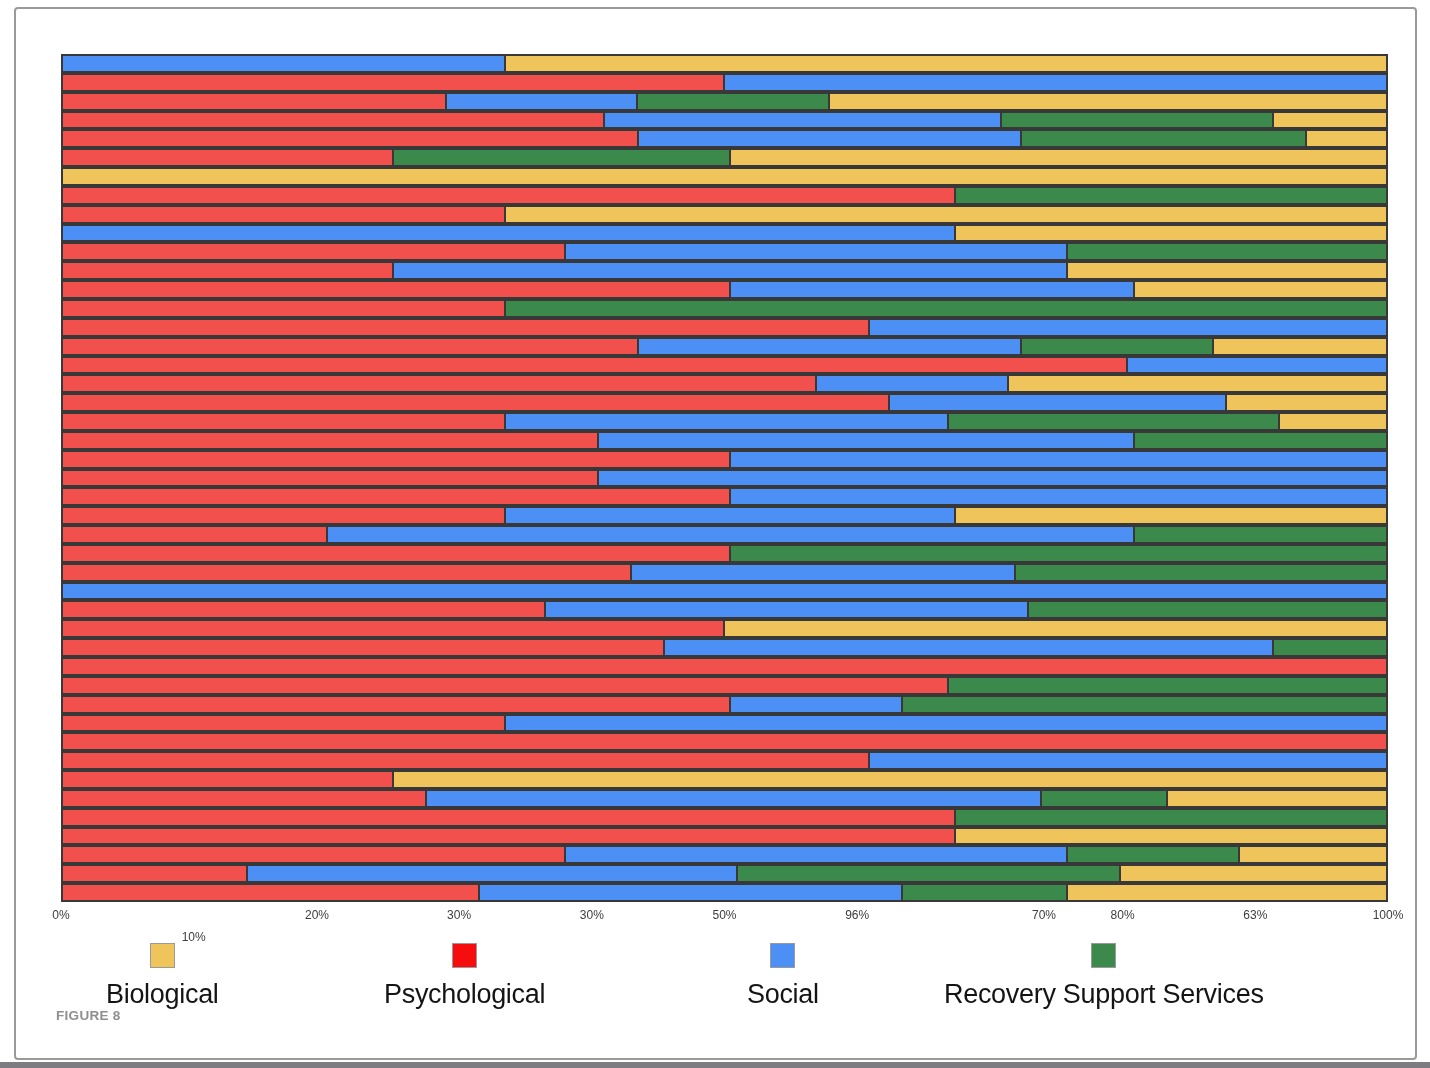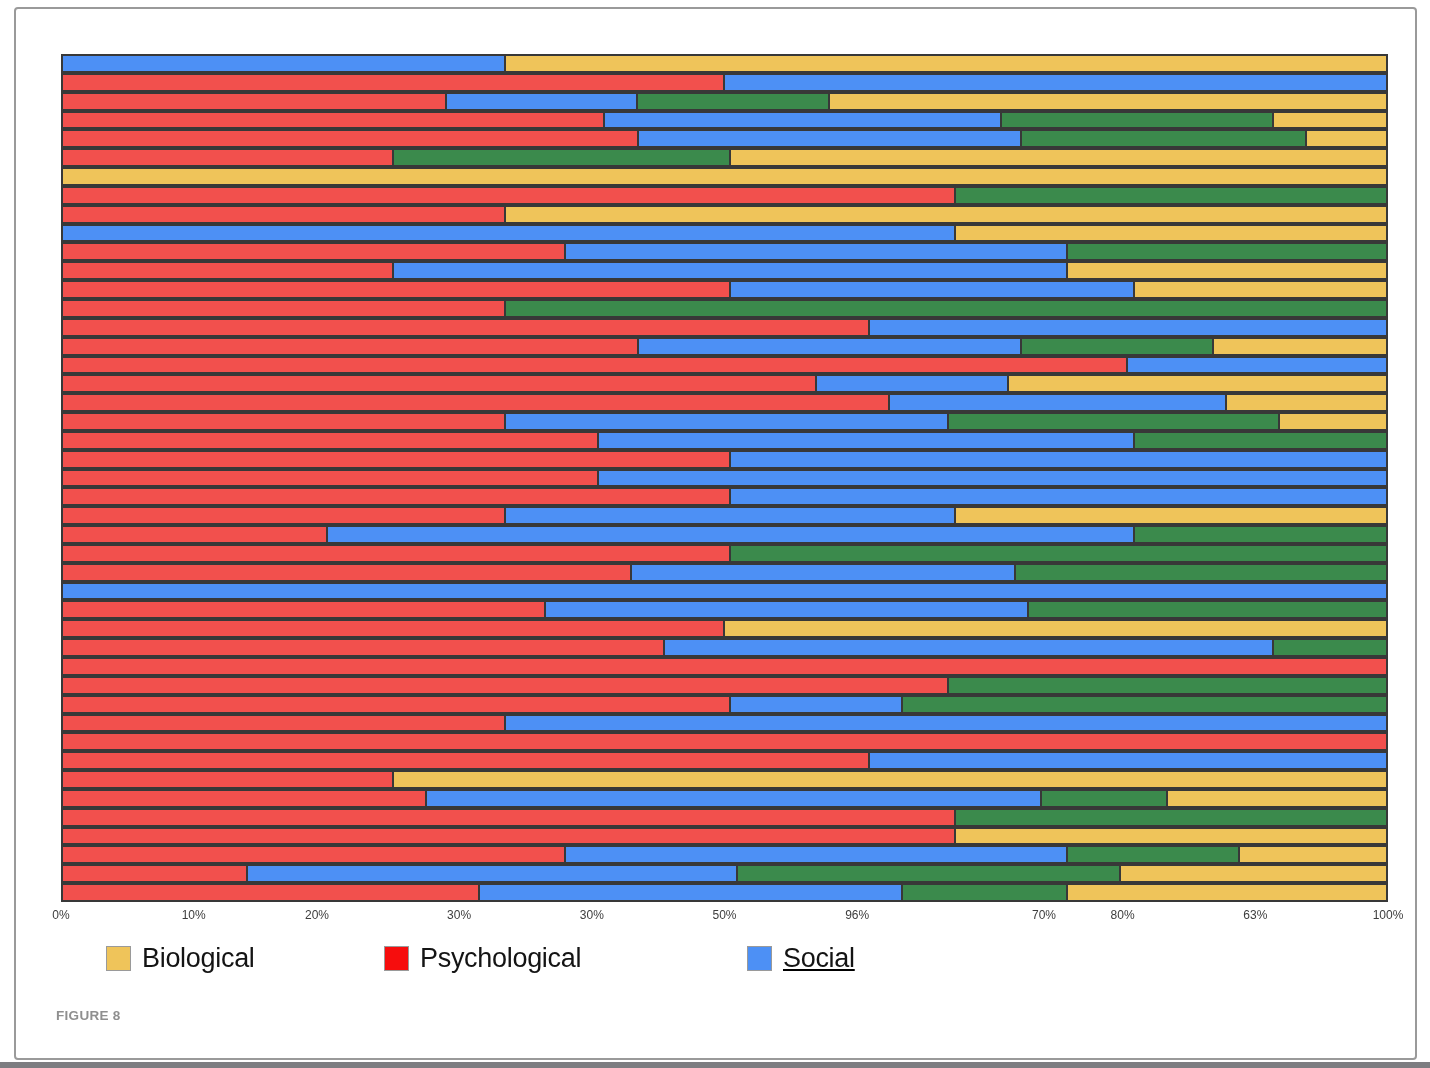--- a/index.html
+++ b/index.html
@@ -22,24 +22,24 @@
   .seg { height:100%; border-right:2px solid #383838; }
   .seg:last-child { border-right:none; }
 
   .x-axis { position:absolute; left:0; top:899px; width:1430px; height:18px; }
   .tick {
     position:absolute; top:0; transform:translateX(-50%);
     font-size:12px; color:#3d3d3d; white-space:nowrap;
   }
 
   .legend { position:absolute; left:0; top:934px; width:1430px; height:36px; }
-  .legend-item { position:absolute; top:0; display:flex; align-items:center; gap:11px; }
+  .legend-item { position:absolute; top:0; display:flex; align-items:center; gap:11px;flex-direction:column; }
   .legend-item.li0 { left:90px; }
   .legend-item.li1 { left:368px;justify-content:space-between; }
-  .legend-item.li2 { left:731px;text-decoration:underline; }
+  .legend-item.li2 { left:731px; }
   .legend-item.li3 { left:928px; }
   .swatch { width:25px; height:25px; border:1.5px solid #9a9a9a; flex:0 0 auto; }
   .legend-label { font-size:27px; color:#141414; white-space:nowrap; letter-spacing:-0.3px; }
 
   .figure-label {
     position:absolute; left:40px; top:999px;
     font-size:13.5px; font-weight:bold; color:#8f8f8f; letter-spacing:0.3px;
   }
   .figure-caption {
     position:absolute; left:40px; top:1019px;
@@ -259,21 +259,21 @@
         <div class="bar-row">
           <div class="seg" style="width: 31.5%; background: rgb(242, 80, 77);"></div>
           <div class="seg" style="width: 32%; background: rgb(77, 144, 245);"></div>
           <div class="seg" style="width: 12.5%; background: rgb(59, 138, 76);"></div>
           <div class="seg" style="width: 24%; background: rgb(239, 196, 90);"></div>
         </div>
       </div>
 
     <div class="x-axis">
         <span class="tick" style="left: 45px;">0%</span>
-        <span class="tick" style="left: 177.7px;">10%</span>
+        <span class="tick" style="left: 177.7px; margin-top: 22px;">10%</span>
         <span class="tick" style="left: 301px;">20%</span>
         <span class="tick" style="left: 443.1px;">30%</span>
         <span class="tick" style="left: 575.8px;">30%</span>
         <span class="tick" style="left: 708.5px;">50%</span>
         <span class="tick" style="left: 841.2px;">96%</span>
         <span class="tick" style="left: 1028px;">70%</span>
         <span class="tick" style="left: 1106.6px;">80%</span>
         <span class="tick" style="left: 1239.3px;">63%</span>
         <span class="tick" style="left: 1372px;">100%</span>
       </div>
@@ -284,19 +284,23 @@
         <span class="legend-label">Biological</span>
       </div>
       <div class="legend-item li1">
         <span class="swatch" style="background: rgb(246, 13, 13);"></span>
         <span class="legend-label">Psychological</span>
       </div>
       <div class="legend-item li2">
         <span class="swatch" style="background: rgb(77, 144, 245);"></span>
         <span class="legend-label">Social</span>
       </div>
+      <div class="legend-item li3">
+        <span class="swatch" style="background: rgb(59, 138, 76);"></span>
+        <span class="legend-label">Recovery Support Services</span>
+      </div>
     </div>
 
     <div class="figure-label">FIGURE 8</div>
   </div>
 
   <div class="bottom-strip"></div>
 </div>
 
 </body></html>

